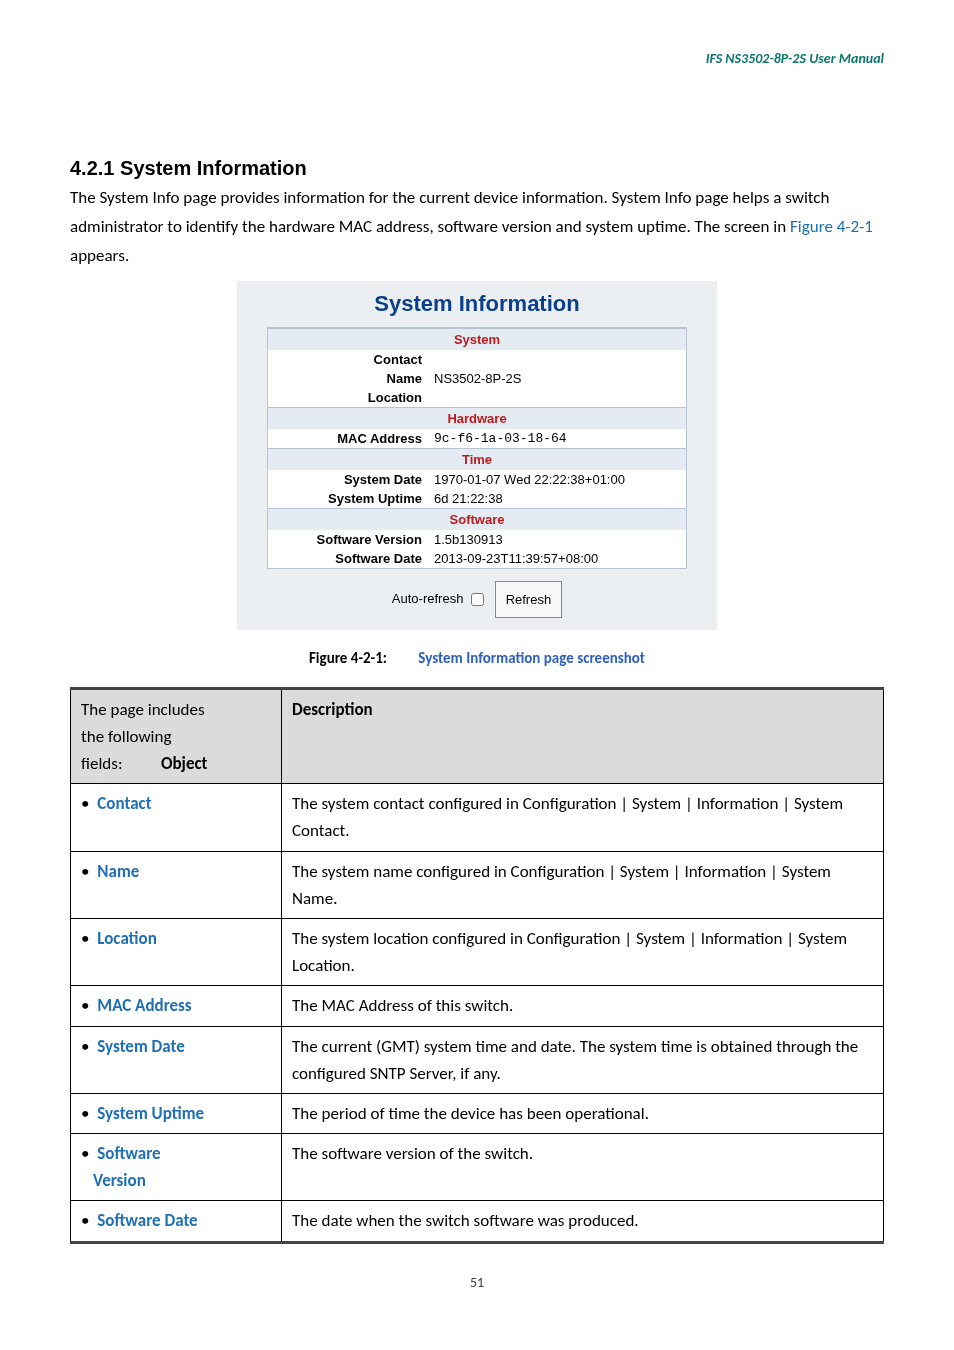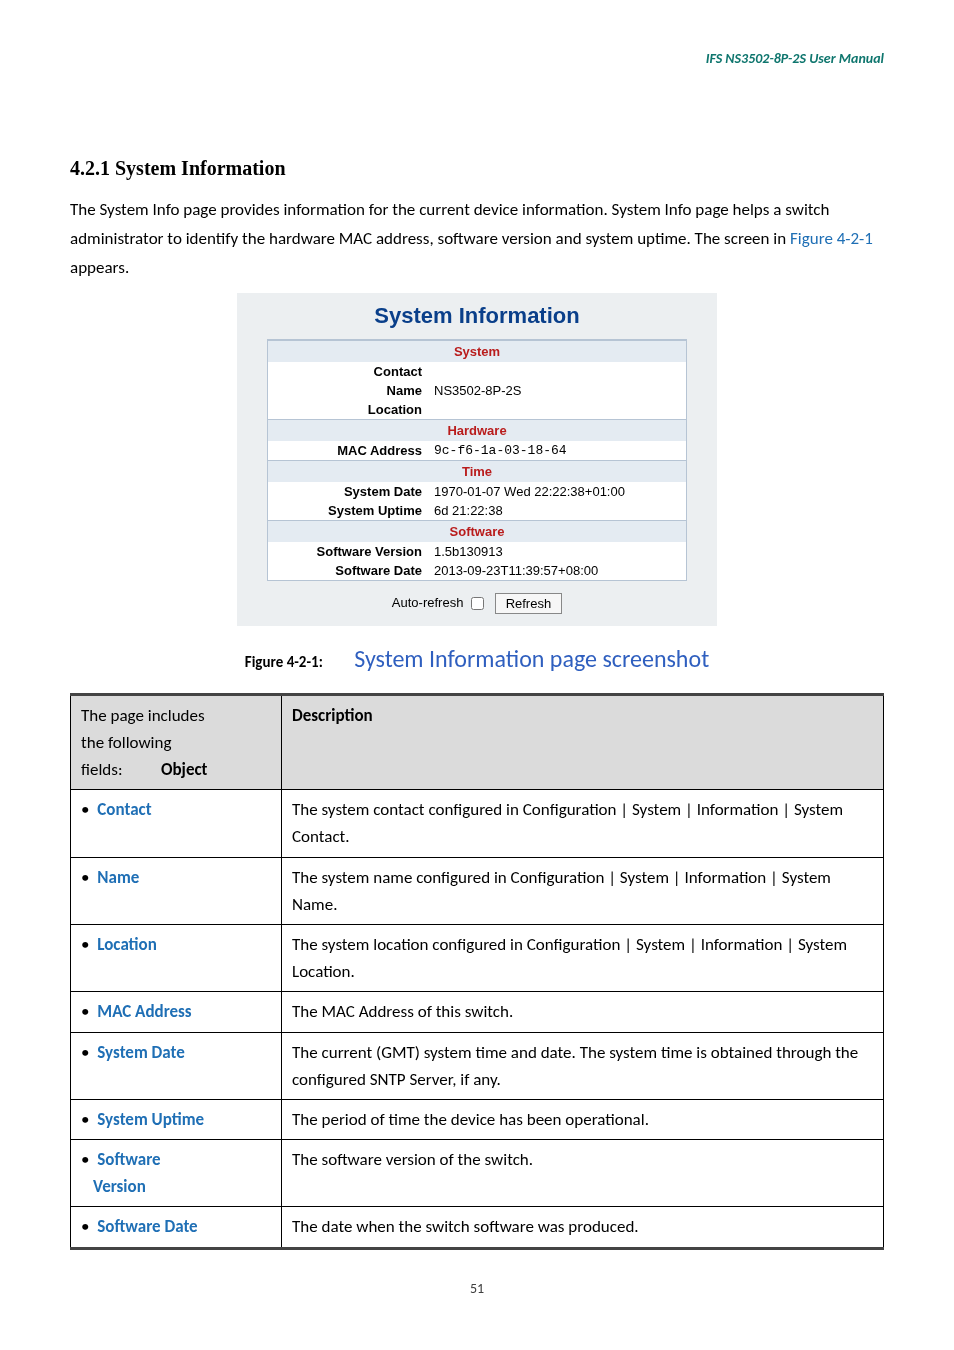--- a/index.html
+++ b/index.html
@@ -15,24 +15,24 @@
   }
   .header-right {
     text-align: right;
     color: #0f766e;
     font-style: italic;
     font-weight: bold;
     font-size: 14px;
     margin-bottom: 90px;
   }
   .section-title {
-    font-family: Liberation Serif, serif;
+    font-family: Liberation Sans, sans-serif;
     font-weight: bold;
     font-size: 20px;
-    margin-bottom: 16px;
+    margin-bottom: 4px;
   }
   .intro {
     font-size: 17px;
     line-height: 1.7;
     margin-bottom: 10px;
   }
   .intro .link {
     color: #1f6fb5;
   }
 
@@ -91,38 +91,38 @@
     font-family: Arial, sans-serif;
     font-size: 13px;
   }
   .sysinfo-controls input[type=checkbox]{
     vertical-align: middle;
   }
   .refresh-btn {
     display: inline-block;
     border: 1px solid #888;
     background: #f7f7f7;
-    padding: 2px 10px;
+    padding: 10px 10px;
     font-size: 13px;
     margin-left: 4px;
     vertical-align: middle;
   }
 
   .figure-caption {
     text-align: center;
     margin: 10px 0 20px 0;
   }
   .figure-caption .fig-label {
     font-weight: bold;
     font-size: 15px;
   }
   .figure-caption .fig-title {
     color: #2f5fbf;
-    font-weight: normal;
-    font-size: 24px;
+    font-weight: bold;
+    font-size: 15px;
     margin-left: 28px;
   }
 
   .desc-table {
     width: 100%;
     border-collapse: collapse;
     font-size: 17px;
   }
   .desc-table thead tr {
     background: #dbdbdb;

